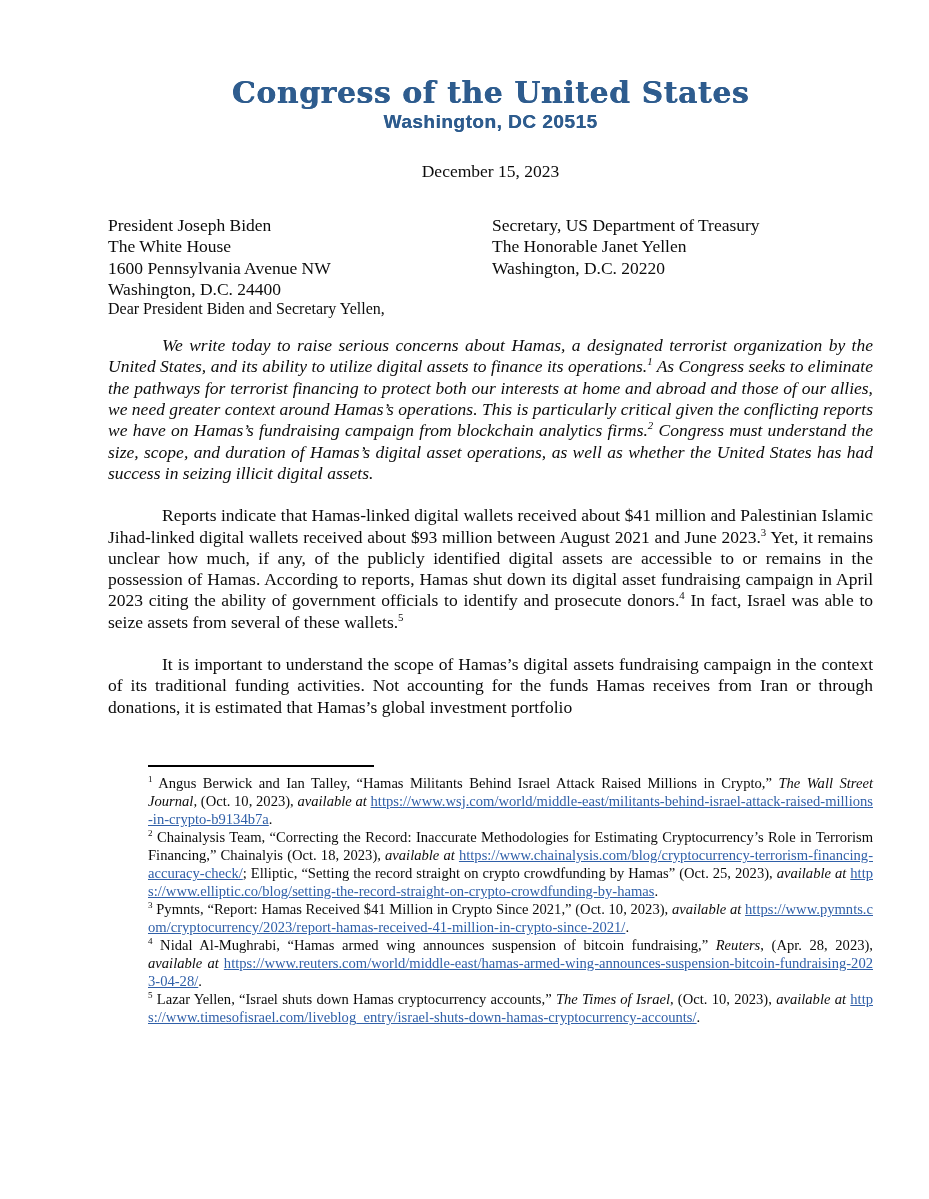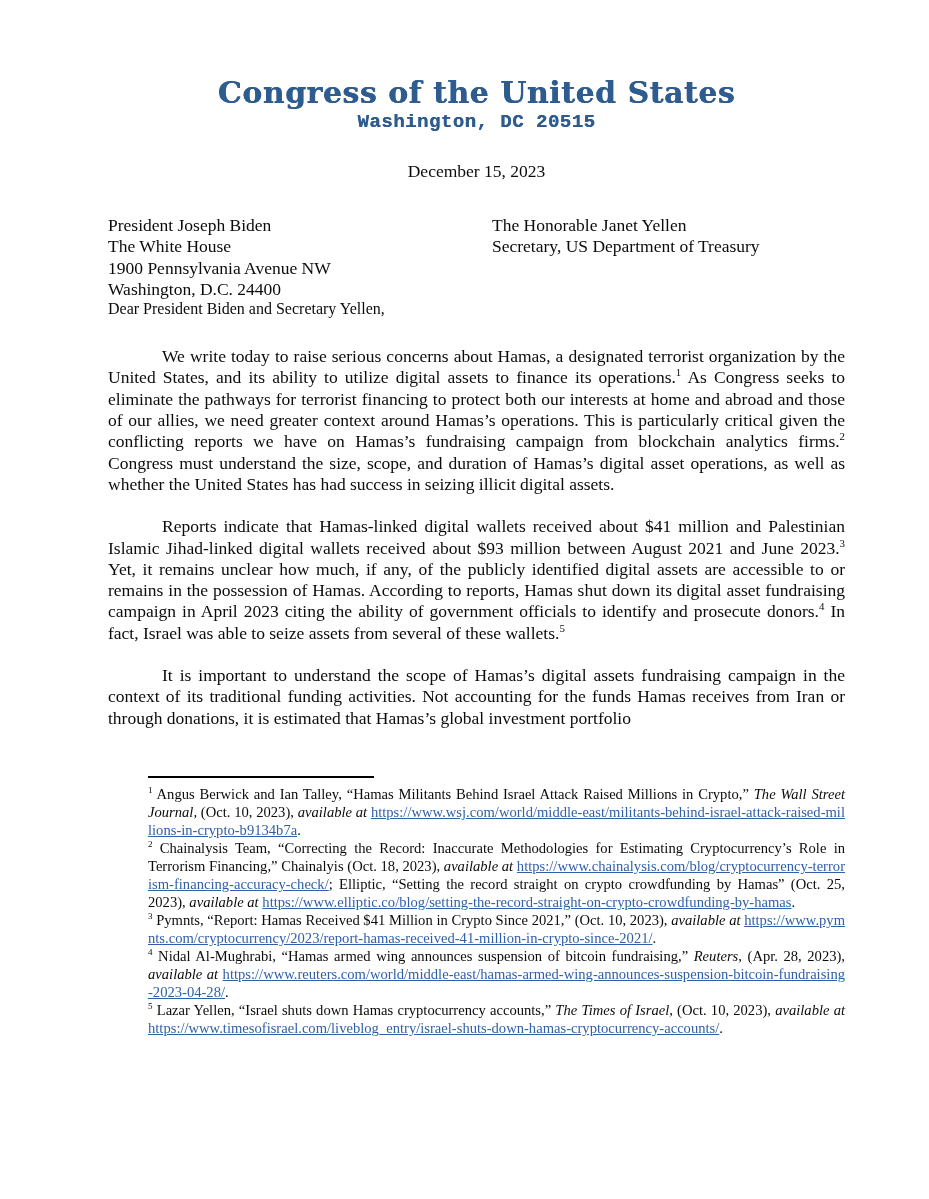--- a/index.html
+++ b/index.html
@@ -9,34 +9,34 @@
   }
   html,body{margin:0;padding:0;background:#ffffff;}
   .page{
     width:929px;height:1199px;
     background:#ffffff;
     position:relative;
     overflow:hidden;
     font-family:"Liberation Serif",serif;
     color:var(--ink);
     box-sizing:border-box;
-    padding:76px 84px 0 108px;
+    padding:76px 56px 0 108px;
   }
   .letterhead{text-align:center;}
   .letterhead-org{
     font-family:"DejaVu Serif",serif;
     font-weight:bold;
     font-size:30px;
     line-height:34px;
     color:var(--letterhead-blue);
     letter-spacing:0.5px;
     text-shadow:0.4px 0 0 var(--letterhead-blue);
   }
   .letterhead-city{
-    font-family:Liberation Mono, monospace;
+    font-family:Liberation Sans, sans-serif;
     font-weight:bold;
     font-size:19px;
     line-height:24px;
     color:var(--letterhead-blue);
     letter-spacing:0.5px;
     text-shadow:0.3px 0 0 var(--letterhead-blue);
   }
   .letter-date{
     text-align:center;
     font-size:17.5px;
@@ -54,21 +54,21 @@
   .salutation{
     font-size:16px;
   }
   .body-para{
     font-size:17.5px;
     line-height:21.3px;
     text-align:justify;
     text-indent:54px;
     margin:21px 0 0 0;
   }
-  .body-para:first-of-type{margin-top:28px;}
+  .body-para:first-of-type{margin-top:17px;font-style:italic;}
   sup{
     font-size:0.62em;
     line-height:0;
     vertical-align:super;
   }
   .footnote-section{
     margin-top:47px;
     margin-left:40px;
   }
   .footnote-rule{
@@ -100,26 +100,27 @@
     <div class="letterhead-org">Congress of the United States</div>
     <div class="letterhead-city">Washington, DC 20515</div>
   </div>
 
   <div class="letter-date">December 15, 2023</div>
 
   <div class="recipients">
     <div class="recipient-block recipient-left">
       <div class="addr-line">President Joseph Biden</div>
       <div class="addr-line">The White House</div>
-      <div class="addr-line">1900 Pennsylvania Avenue NW</div>
+      <div class="addr-line">1600 Pennsylvania Avenue NW</div>
       <div class="addr-line">Washington, D.C. 24400</div>
     </div>
     <div class="recipient-block recipient-right">
+      <div class="addr-line">Secretary, US Department of Treasury</div>
       <div class="addr-line">The Honorable Janet Yellen</div>
-      <div class="addr-line">Secretary, US Department of Treasury</div>
+      <div class="addr-line">Washington, D.C. 20220</div>
     </div>
   </div>
 
   <div class="salutation">Dear President Biden and Secretary Yellen,</div>
 
   <p class="body-para"><span>We write today to raise serious concerns about Hamas, a designated terrorist organization by the United States, and its ability to utilize digital assets to finance its operations.</span><sup>1</sup><span> As Congress seeks to eliminate the pathways for terrorist financing to protect both our interests at home and abroad and those of our allies, we need greater context around Hamas’s operations. This is particularly critical given the conflicting reports we have on Hamas’s fundraising campaign from blockchain analytics firms.</span><sup>2</sup><span> Congress must understand the size, scope, and duration of Hamas’s digital asset operations, as well as whether the United States has had success in seizing illicit digital assets.</span></p>
   <p class="body-para"><span>Reports indicate that Hamas-linked digital wallets received about $41 million and Palestinian Islamic Jihad-linked digital wallets received about $93 million between August 2021 and June 2023.</span><sup>3</sup><span> Yet, it remains unclear how much, if any, of the publicly identified digital assets are accessible to or remains in the possession of Hamas. According to reports, Hamas shut down its digital asset fundraising campaign in April 2023 citing the ability of government officials to identify and prosecute donors.</span><sup>4</sup><span> In fact, Israel was able to seize assets from several of these wallets.</span><sup>5</sup></p>
   <p class="body-para"><span>It is important to understand the scope of Hamas’s digital assets fundraising campaign in the context of its traditional funding activities. Not accounting for the funds Hamas receives from Iran or through donations, it is estimated that Hamas’s global investment portfolio</span></p>
 
   <div class="footnote-section">

